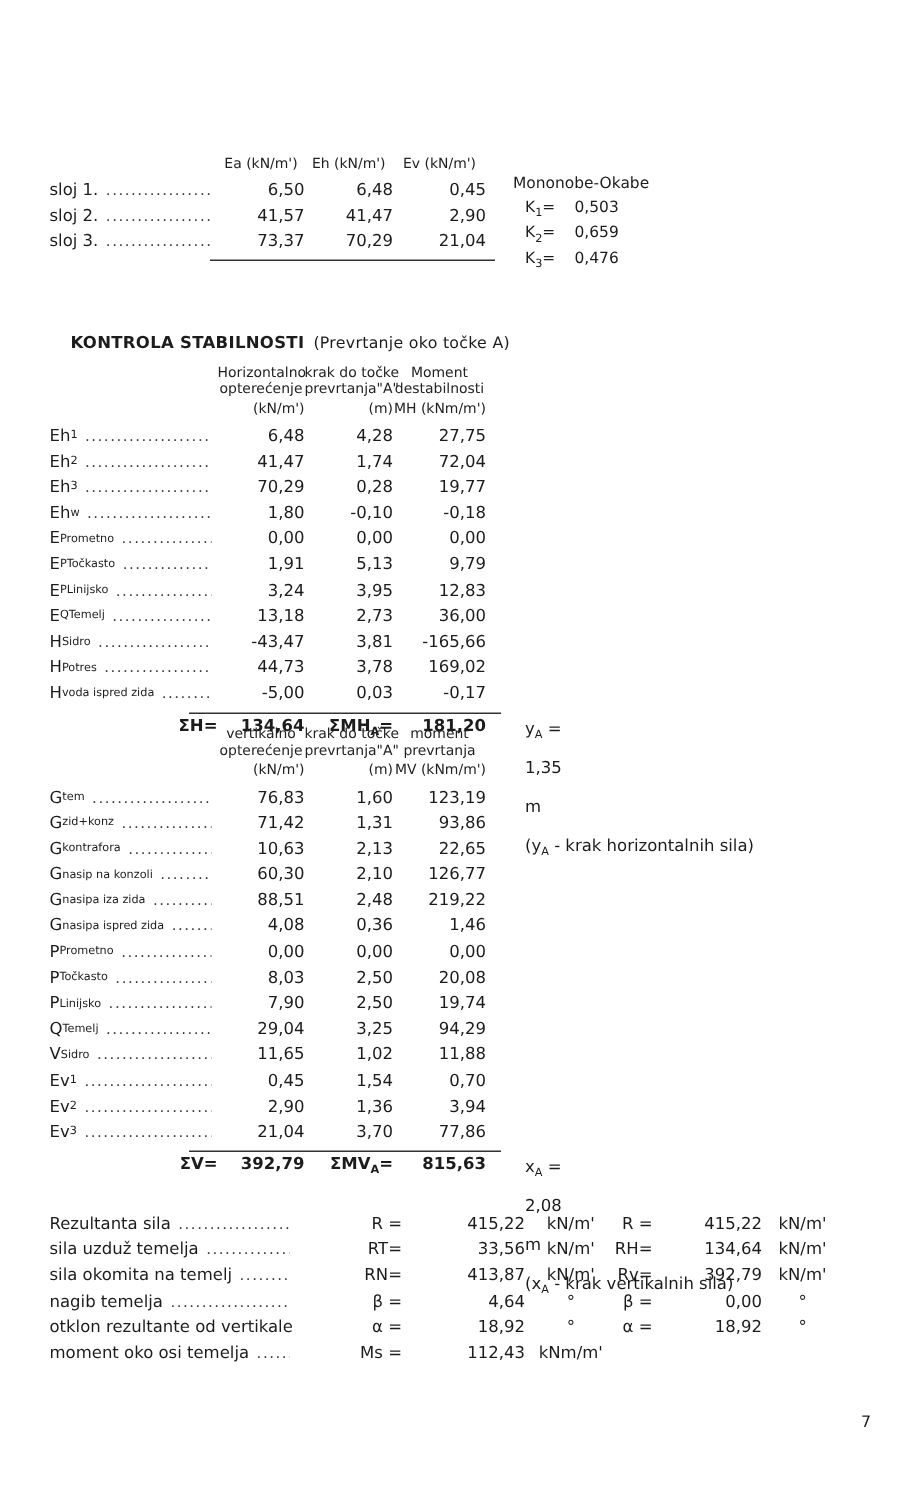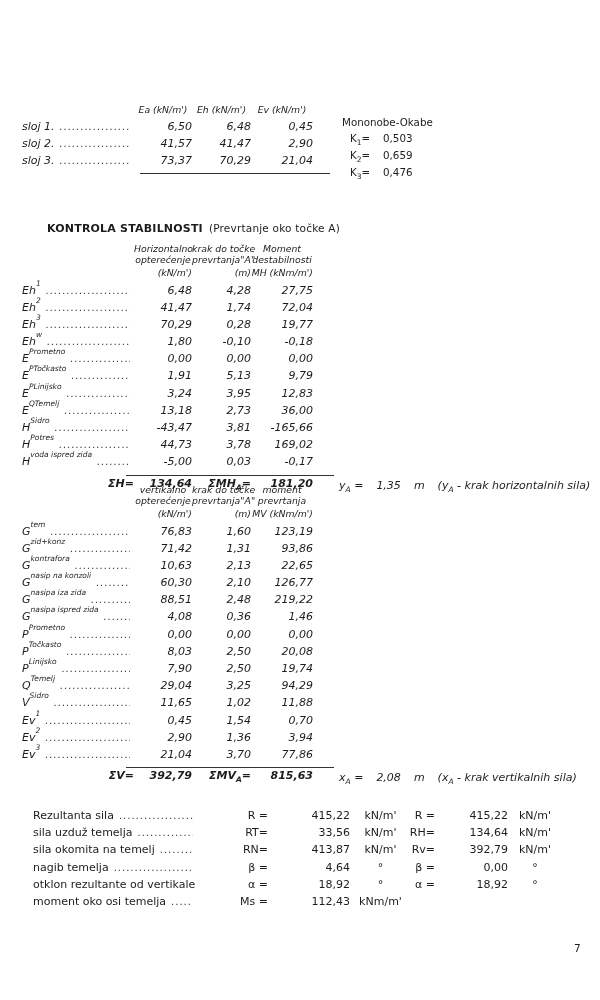--- a/index.html
+++ b/index.html
@@ -1,23 +1,23 @@
 <!DOCTYPE html>
 <html><head>
 <meta charset="utf-8">
 <style>
   html,body{margin:0;padding:0;background:#e8e8e8;}
   .page{position:relative;width:600px;height:1000px;background:#ffffff;margin:0 auto;
         font-family:"DejaVu Sans","Liberation Sans",sans-serif;font-size:11px;color:#1c1c1c;overflow:hidden;}
   .sec{position:absolute;left:0;width:600px;}
   sub{font-size:7.5px;line-height:0;}
   
-  .grid{display:grid;grid-template-columns:112px 58px 59px 62px;margin-left:22px;width:291px;align-items:baseline;font-style:italic;}
+  .grid{display:grid;grid-template-columns:112px 58px 59px 62px;margin-left:33px;width:291px;align-items:baseline;}
   .num{text-align:right;white-space:nowrap;}
-  .lbl{display:flex;align-items:flex-start;white-space:nowrap;}
+  .lbl{display:flex;align-items:center;white-space:nowrap;}
   .leader{flex:1 1 auto;overflow:hidden;white-space:nowrap;margin:0 4px 0 5px;color:#3a3a3a;}
   .leader::after{content:"....................................................................";letter-spacing:1px;font-size:10px;}
   .trow{height:17.2px;}
   .t1row{height:17px;}
   .sumrow{height:18px;position:relative;font-weight:bold;}
   .sumlbl{text-align:right;white-space:nowrap;}
   .rule{border-top:1px solid #333;height:0;margin-top:2px;margin-bottom:1px;}
   .rule1{margin-left:140px;width:190px;}
   .rule2{margin-left:126px;width:208px;}
   
@@ -32,21 +32,21 @@
   .t1-title{margin-left:63px;}
   .t2-title{position:absolute;top:222px;left:47px;white-space:nowrap;text-align:center;}
   .t2-sub{font-weight:normal;font-size:10.5px;margin-left:6px;}
   
   .mo{position:absolute;left:342px;top:21px;font-size:10.3px;}
   .mo-title{margin-bottom:4px;}
   .mo-row{display:flex;align-items:baseline;height:17px;}
   .mo-sym{padding-left:8px;min-width:31px;white-space:nowrap;}
   .mo-val{padding-left:2px;}
   
-  .note{position:absolute;left:317px;top:2px;display:flex;gap:13px;align-items:baseline;font-weight:normal;white-space:nowrap;}
+  .note{position:absolute;left:317px;top:2px;display:flex;gap:13px;align-items:baseline;font-weight:normal;white-space:nowrap;flex-direction:column;}
   
   .res-head{position:absolute;font-size:9.3px;line-height:11.5px;text-align:center;}
   .rh-left{left:175px;top:0;width:190px;}
   .rh-right{left:365px;top:0;width:180px;}
   .res-rows{margin-top:28px;}
   .rrow{display:grid;grid-template-columns:164px 71px 82px 57px 28px 73px 50px;margin-left:33px;height:17.2px;align-items:baseline;}
   .sym{text-align:right;white-space:nowrap;}
   .val{text-align:right;white-space:nowrap;}
   .unit{text-align:center;padding-left:4px;white-space:nowrap;}
   .pageno{position:absolute;left:574px;top:942px;font-size:10.5px;}

